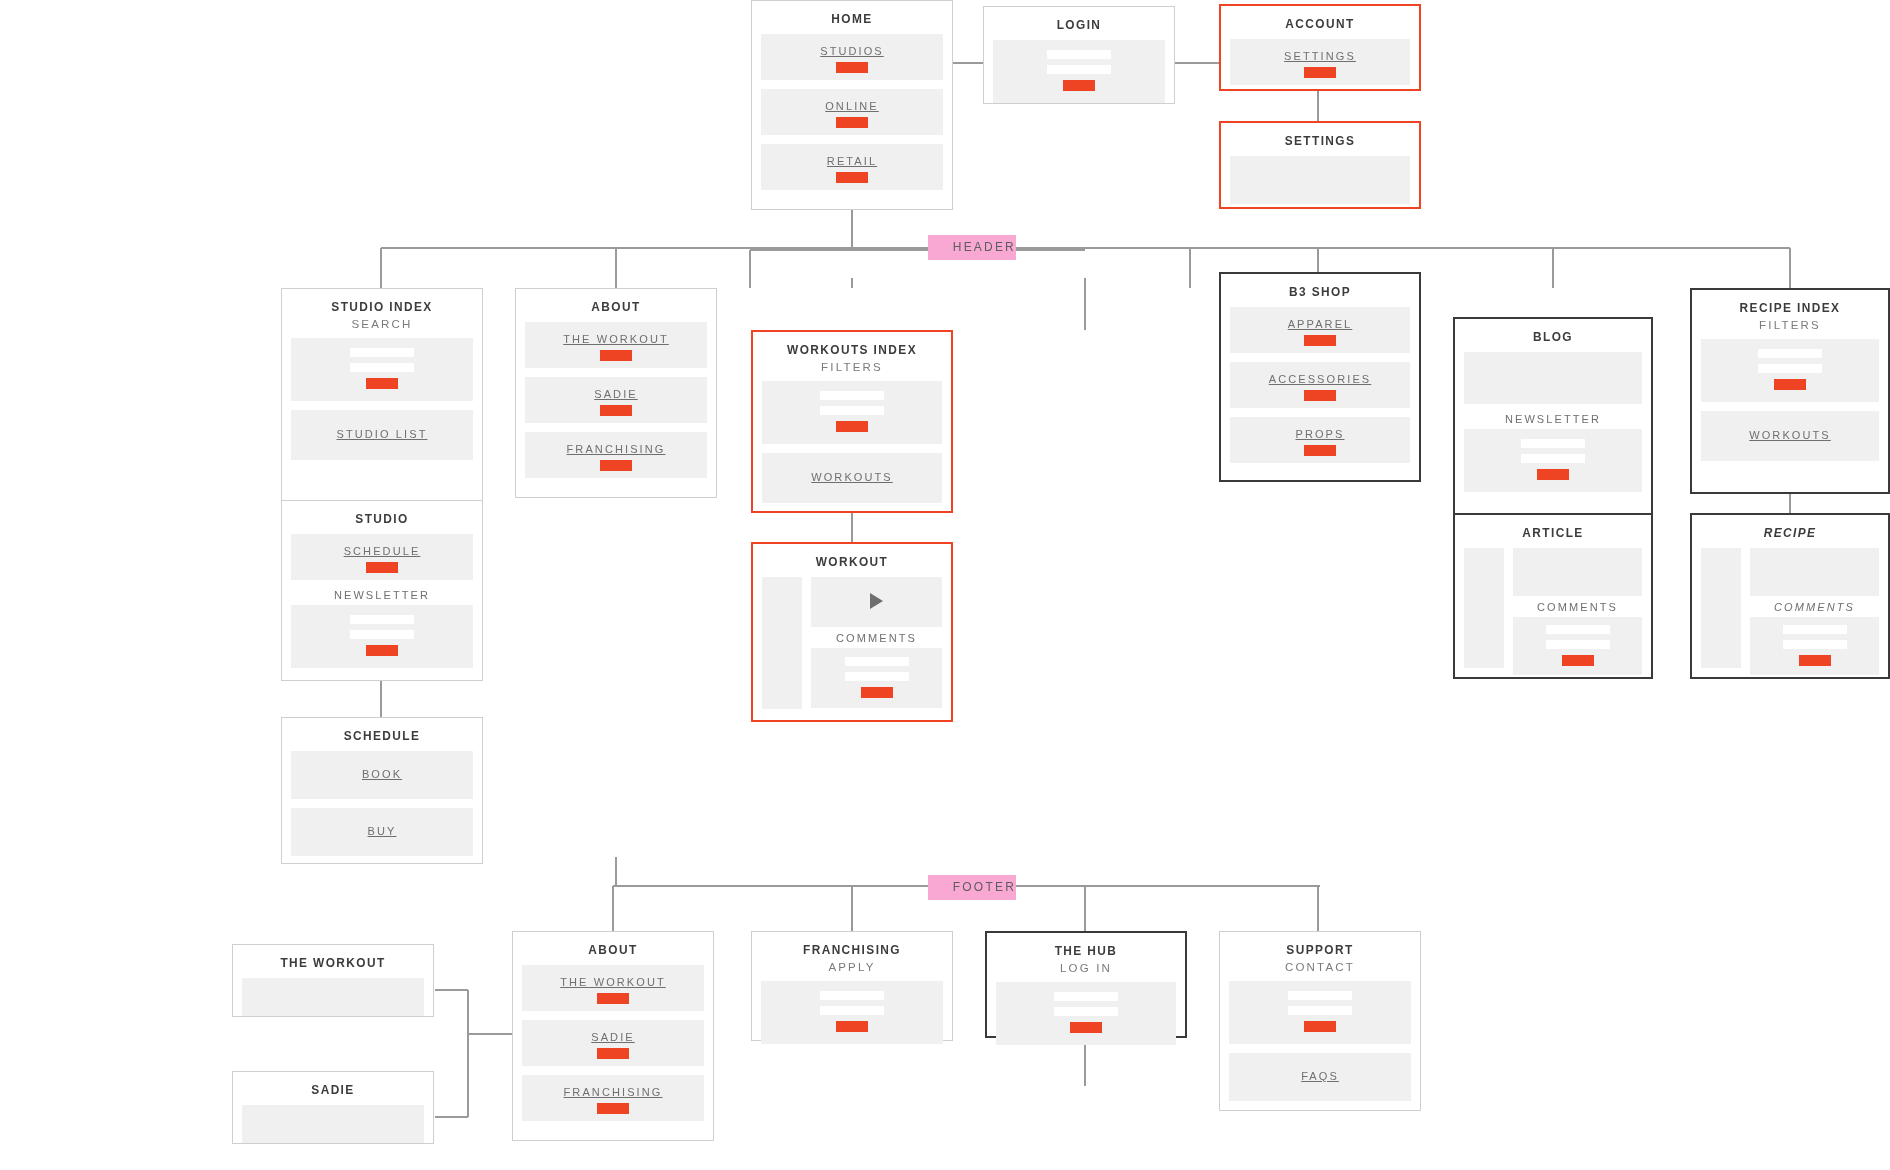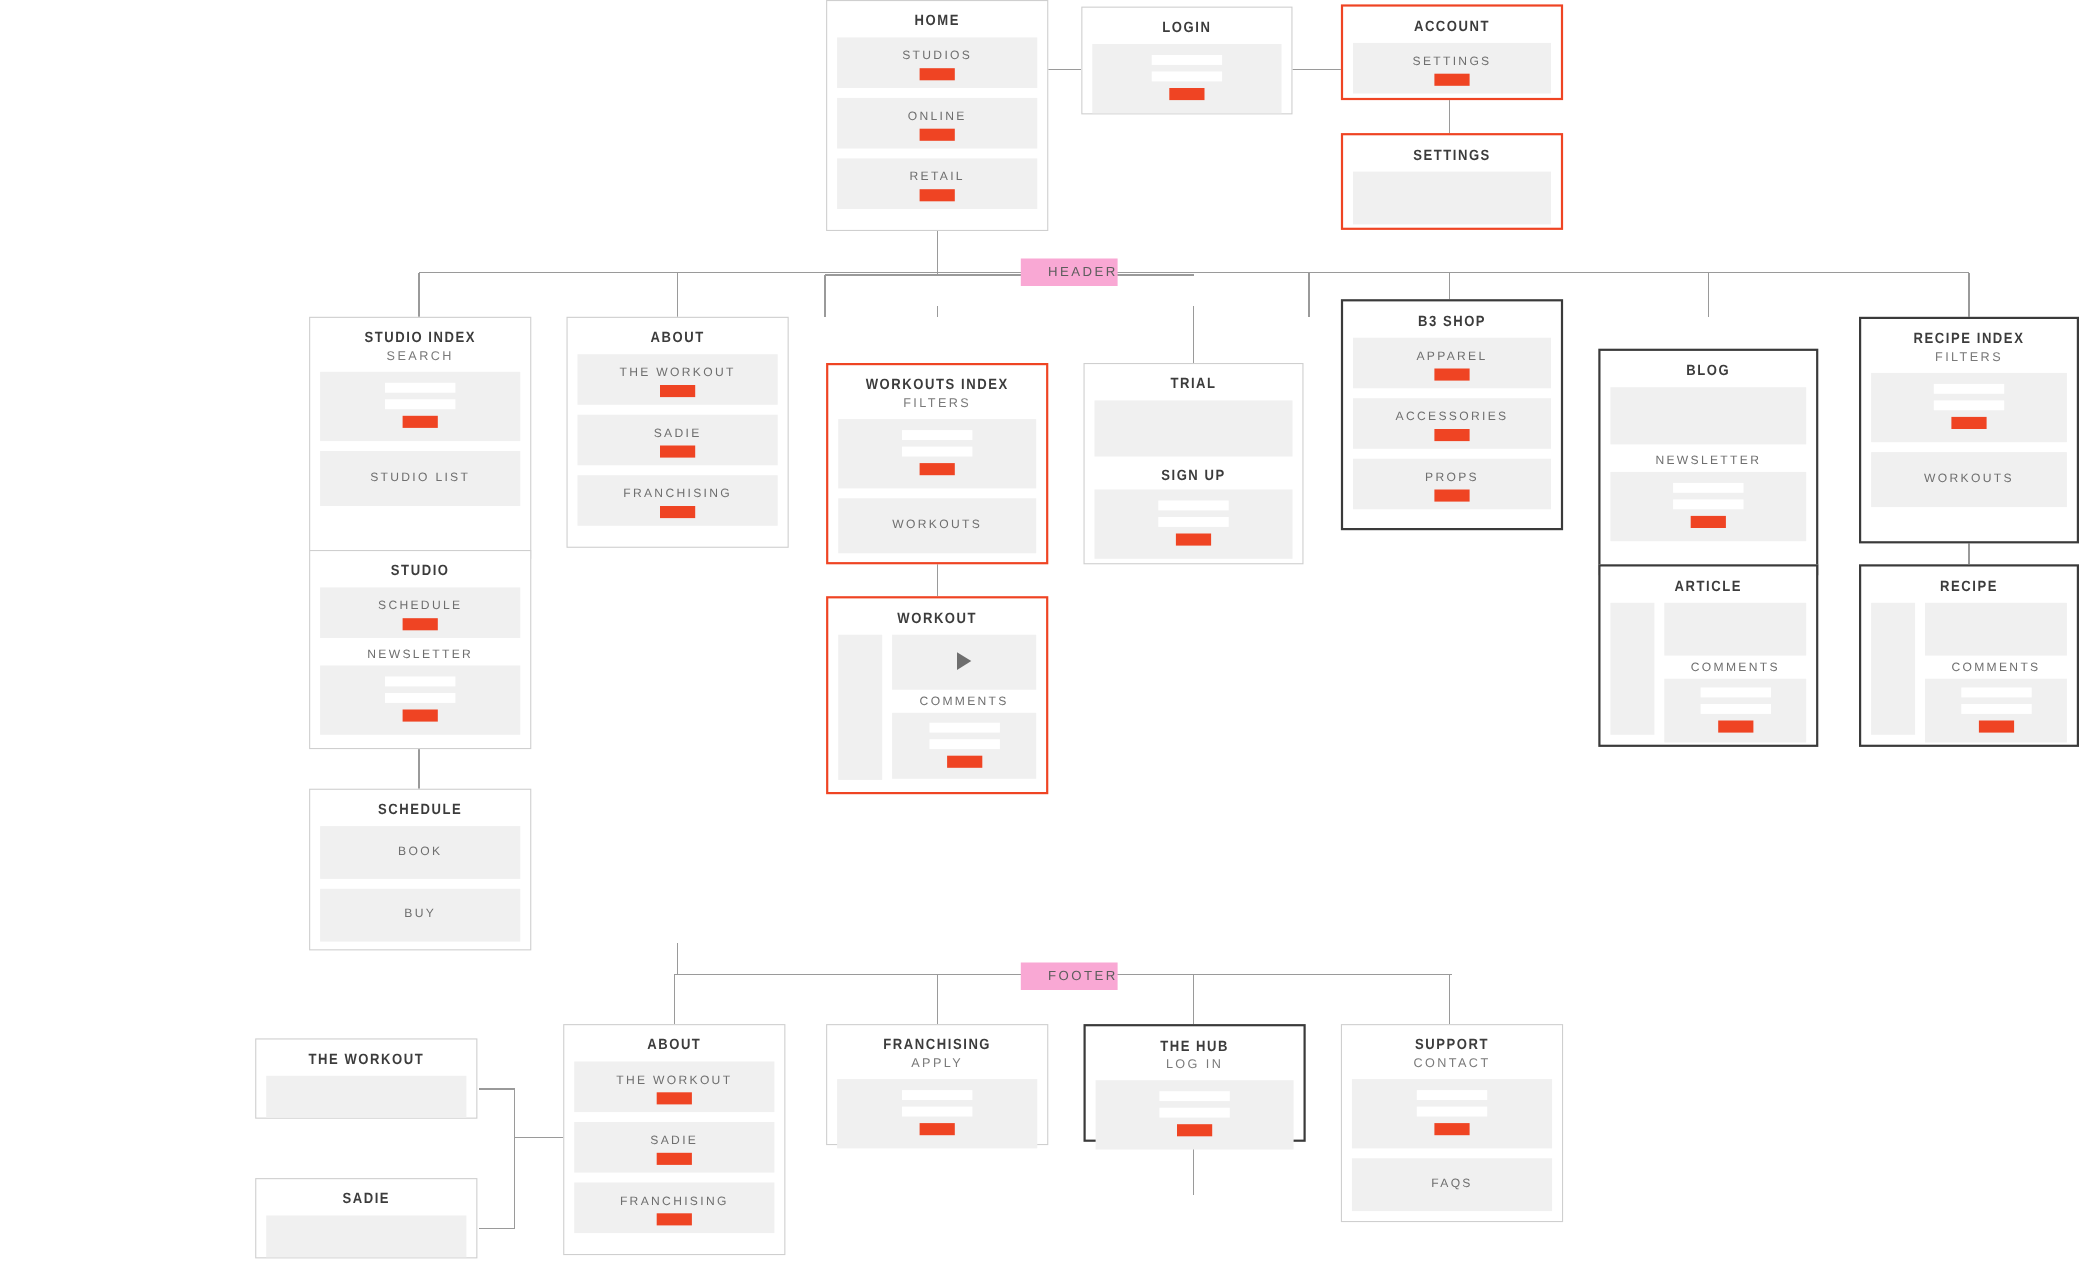--- a/index.html
+++ b/index.html
@@ -56,20 +56,21 @@
     box-sizing:border-box;
   }
   .panel:last-child{margin-bottom:0;}
   .panel-label{
     text-align:center;
     font-size:11px;
     letter-spacing:2.1px;
     color:#6f6f6f;
     padding-top:11px;
     white-space:nowrap;
+    text-decoration:underline;
   }
   .cap{
     text-align:center;
     font-size:11px;
     letter-spacing:2.1px;
     color:#6f6f6f;
     margin:2px 0 4px 0;
     white-space:nowrap;
   }
   .redbar{
@@ -362,32 +363,20 @@
         <div class="cap">COMMENTS</div>
         <div class="panel form" style="padding:9px 0 10px 0;">
           <div class="field"></div>
           <div class="field"></div>
           <div class="redbar"></div>
         </div>
       </div>
     </div>
   </div>
 
-  <div class="node" style="left:985px;top:330px;width:200px;height:183px;">
-    <div class="node-title">TRIAL</div>
-    <div class="node-body">
-      <div class="panel blank" style="height:51px;"></div>
-      <div class="node-title" style="margin:6px 0 6px 0;">SIGN UP</div>
-      <div class="panel form">
-        <div class="field"></div>
-        <div class="field"></div>
-        <div class="redbar"></div>
-      </div>
-    </div>
-  </div>
 
   <div class="node external" style="left:1219px;top:272px;width:202px;height:210px;">
     <div class="node-title">B3 SHOP</div>
     <div class="node-body">
       <div class="panel" style="height:46px;">
         <div class="panel-label">APPAREL</div>
         <div class="redbar"></div>
       </div>
       <div class="panel" style="height:46px;">
         <div class="panel-label">ACCESSORIES</div>
@@ -437,21 +426,21 @@
         <div class="field"></div>
         <div class="field"></div>
         <div class="redbar"></div>
       </div>
       <div class="panel" style="height:50px;">
         <div class="panel-label" style="padding-top:18px;">WORKOUTS</div>
       </div>
     </div>
   </div>
 
-  <div class="node external" style="left:1690px;top:513px;width:200px;height:166px;">
+  <div class="node external" style="left:1690px;top:513px;width:200px;height:166px;font-style:italic;">
     <div class="node-title">RECIPE</div>
     <div class="node-body split" style="padding-bottom:10px;">
       <div class="rail" style="height:120px;"></div>
       <div class="col">
         <div class="panel blank" style="height:48px;margin-bottom:5px;"></div>
         <div class="cap">COMMENTS</div>
         <div class="panel form" style="padding:8px 0 9px 0;">
           <div class="field"></div>
           <div class="field"></div>
           <div class="redbar"></div>

